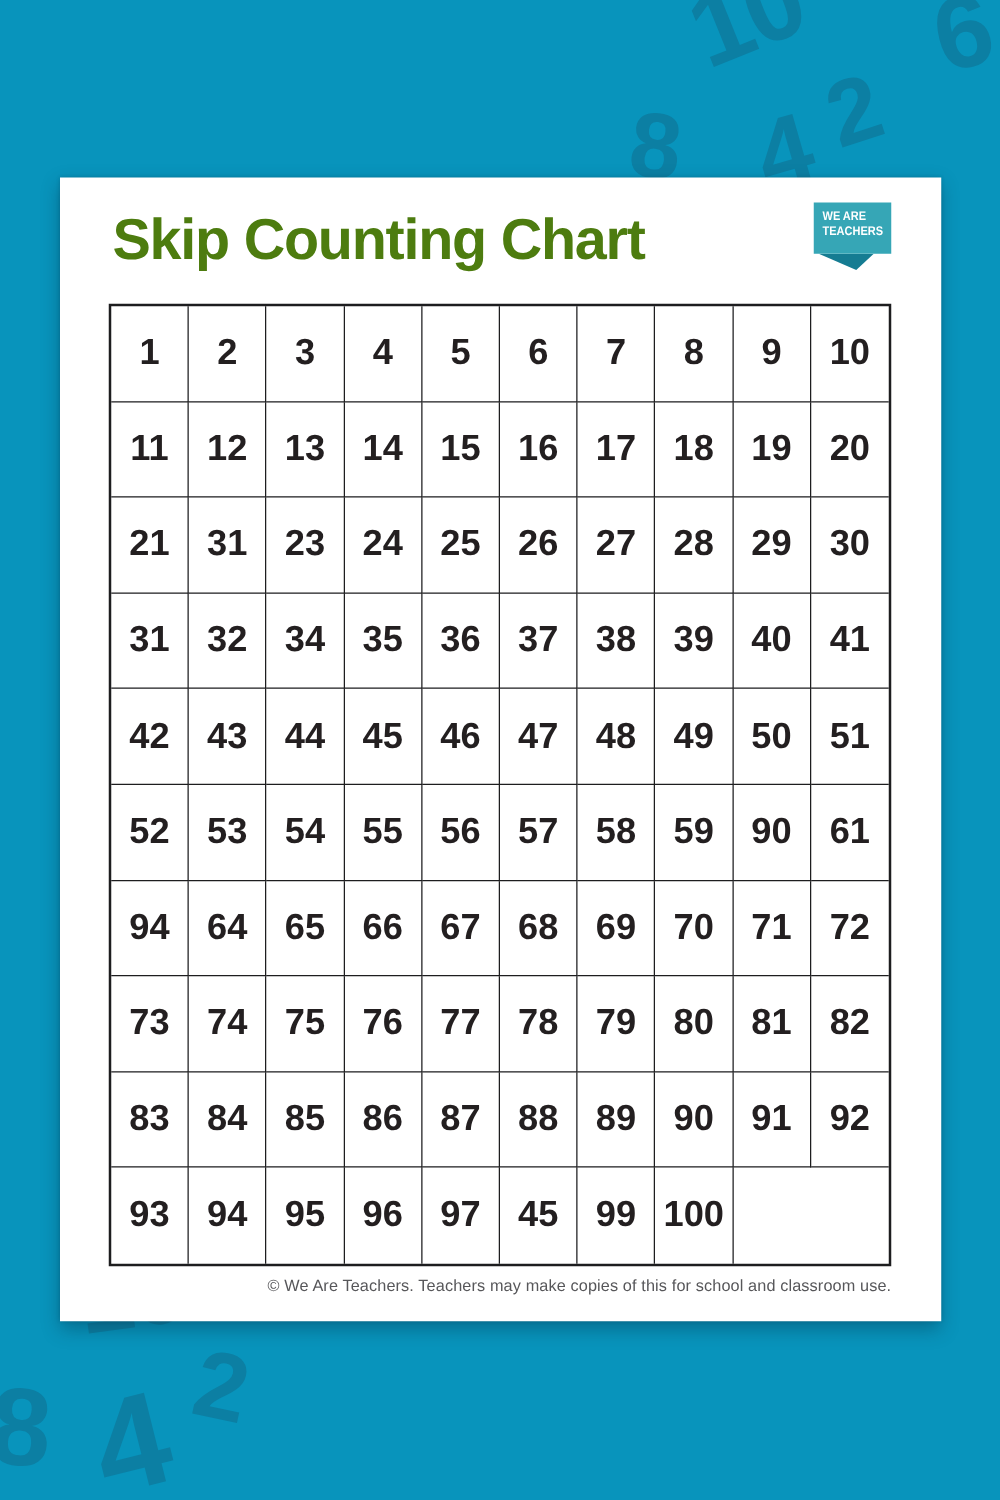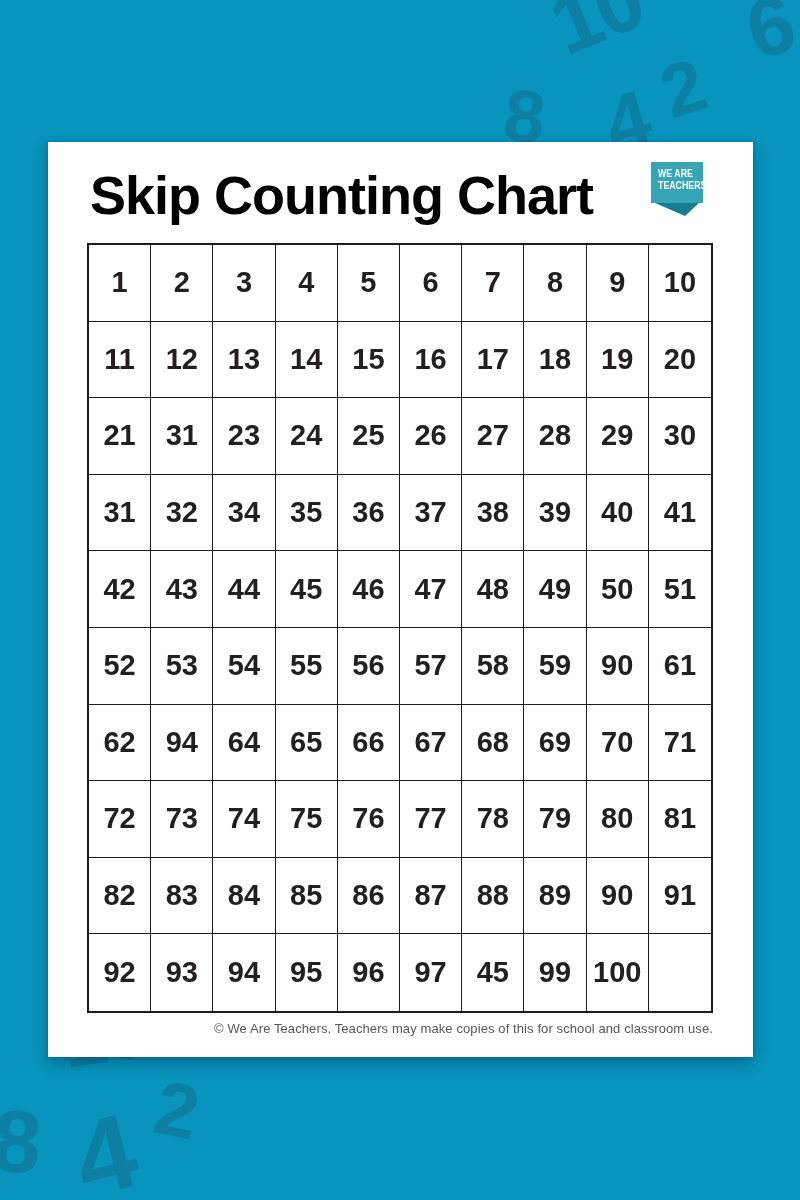--- a/index.html
+++ b/index.html
@@ -37,38 +37,38 @@
     width: 705px;
     height: 915px;
     background: #ffffff;
     box-shadow: 0 6px 14px rgba(0, 45, 65, 0.38), 0 0 3px rgba(0, 45, 65, 0.25);
   }
   .doc-title {
     position: absolute;
     left: 42px;
     top: 22px;
     margin: 0;
-    font-size: 54px;
+    font-size: 46px;
     font-weight: 700;
     letter-spacing: -1px;
-    color: #000000;
+    color: #4d7c0f;
     font-family: "Liberation Sans", sans-serif;
   }
   
   .logo {
     position: absolute;
     left: 603px;
     top: 20px;
     width: 64px;
     height: 58px;
   }
   .logo-rect {
     position: absolute;
     left: 0; top: 0;
-    width: 52px;
+    width: 62px;
     height: 41px;
     background: #36A6B6;
     box-sizing: border-box;
     padding: 6px 0 0 7px;
   }
   .logo-rect .logo-line {
     display: block;
     color: #ffffff;
     font-size: 10px;
     font-weight: 700;
@@ -207,21 +207,20 @@
         <div class="cell">52</div>
         <div class="cell">53</div>
         <div class="cell">54</div>
         <div class="cell">55</div>
         <div class="cell">56</div>
         <div class="cell">57</div>
         <div class="cell">58</div>
         <div class="cell">59</div>
         <div class="cell">90</div>
         <div class="cell">61</div>
-        <div class="cell">62</div>
         <div class="cell">94</div>
         <div class="cell">64</div>
         <div class="cell">65</div>
         <div class="cell">66</div>
         <div class="cell">67</div>
         <div class="cell">68</div>
         <div class="cell">69</div>
         <div class="cell">70</div>
         <div class="cell">71</div>
         <div class="cell">72</div>

